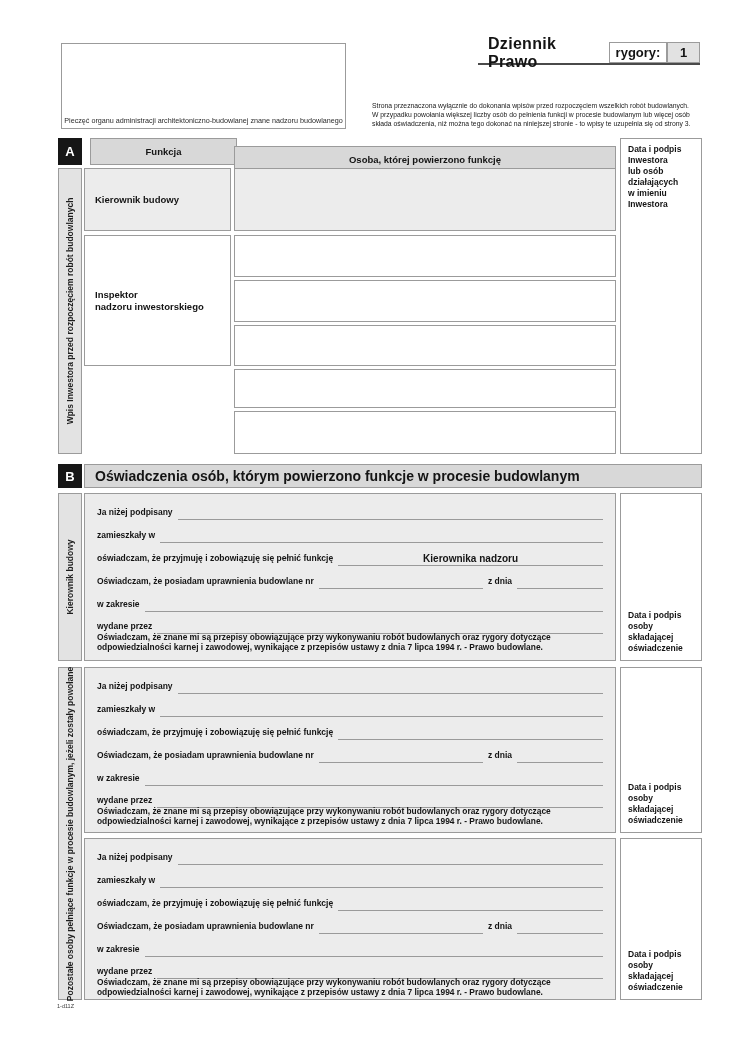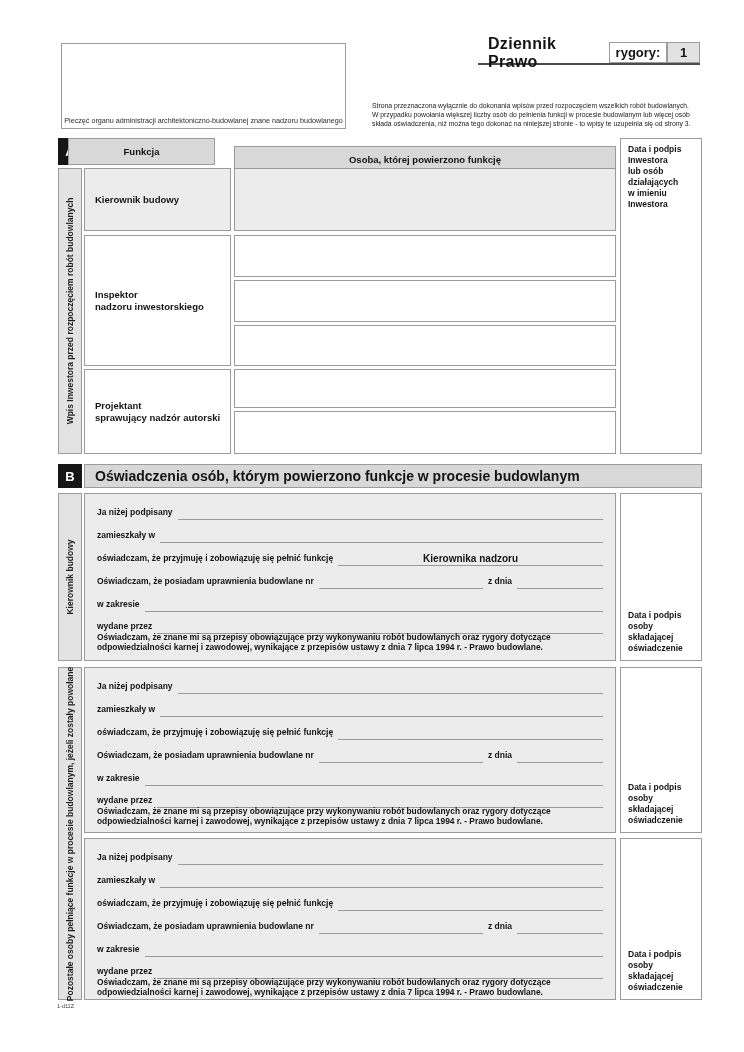--- a/index.html
+++ b/index.html
@@ -73,34 +73,32 @@
   <div class="abs note-txt pre" style="left:372px; top:102px; width:372px;">Strona przeznaczona wyłącznie do dokonania wpisów przed rozpoczęciem wszelkich robót budowlanych.
 W przypadku powołania większej liczby osób do pełnienia funkcji w procesie budowlanym lub więcej osób
 składa oświadczenia, niż można tego dokonać na niniejszej stronie - to wpisy te uzupełnia się od strony 3.</div>
 
   <div class="abs black-tag" style="left:58px; top:138px; width:24px; height:27px;">A</div>
 
   <div class="abs vbar" style="left:58px; top:168px; width:24px; height:286px;">
     <div class="vtext">Wpis Inwestora przed rozpoczęciem robót budowlanych</div>
   </div>
 
-  <div class="cell fill-grey hdr-cell" style="left:68px; top:138px; width:147px; height:27px;">Funkcja</div>
+  <div class="cell fill-grey hdr-cell" style="left:90px; top:138px; width:147px; height:27px;">Funkcja</div>
   <div class="cell fill-grey hdr-cell" style="left:234px; top:138px; width:382px; height:27px;margin-top:8px;">Osoba, której powierzono funkcję</div>
 
   <div class="cell fill-light label-cell" style="left:84px; top:168px; width:147px; height:63px;">Kierownik budowy</div>
   <div class="cell fill-light" style="left:234px; top:168px; width:382px; height:63px;"></div>
 
   <div class="cell fill-white label-cell" style="left:84px; top:235px; width:147px; height:131px;">Inspektor
 nadzoru inwestorskiego</div>
   <div class="cell fill-white" style="left:234px; top:235px; width:382px; height:42px;"></div>
   <div class="cell fill-white" style="left:234px; top:280px; width:382px; height:42px;"></div>
   <div class="cell fill-white" style="left:234px; top:325px; width:382px; height:41px;"></div>
 
-  <div class="cell fill-white label-cell" style="left:84px; top:369px; width:147px; height:85px;">Projektant
-sprawujący nadzór autorski</div>
   <div class="cell fill-white" style="left:234px; top:369px; width:382px; height:39px;"></div>
   <div class="cell fill-white" style="left:234px; top:411px; width:382px; height:43px;"></div>
 
   <div class="cell fill-white" style="left:620px; top:138px; width:82px; height:316px;">
     <div class="rnote-top pre">Data i podpis
 Inwestora
 lub osób
 działających
 w imieniu
 Inwestora</div>

